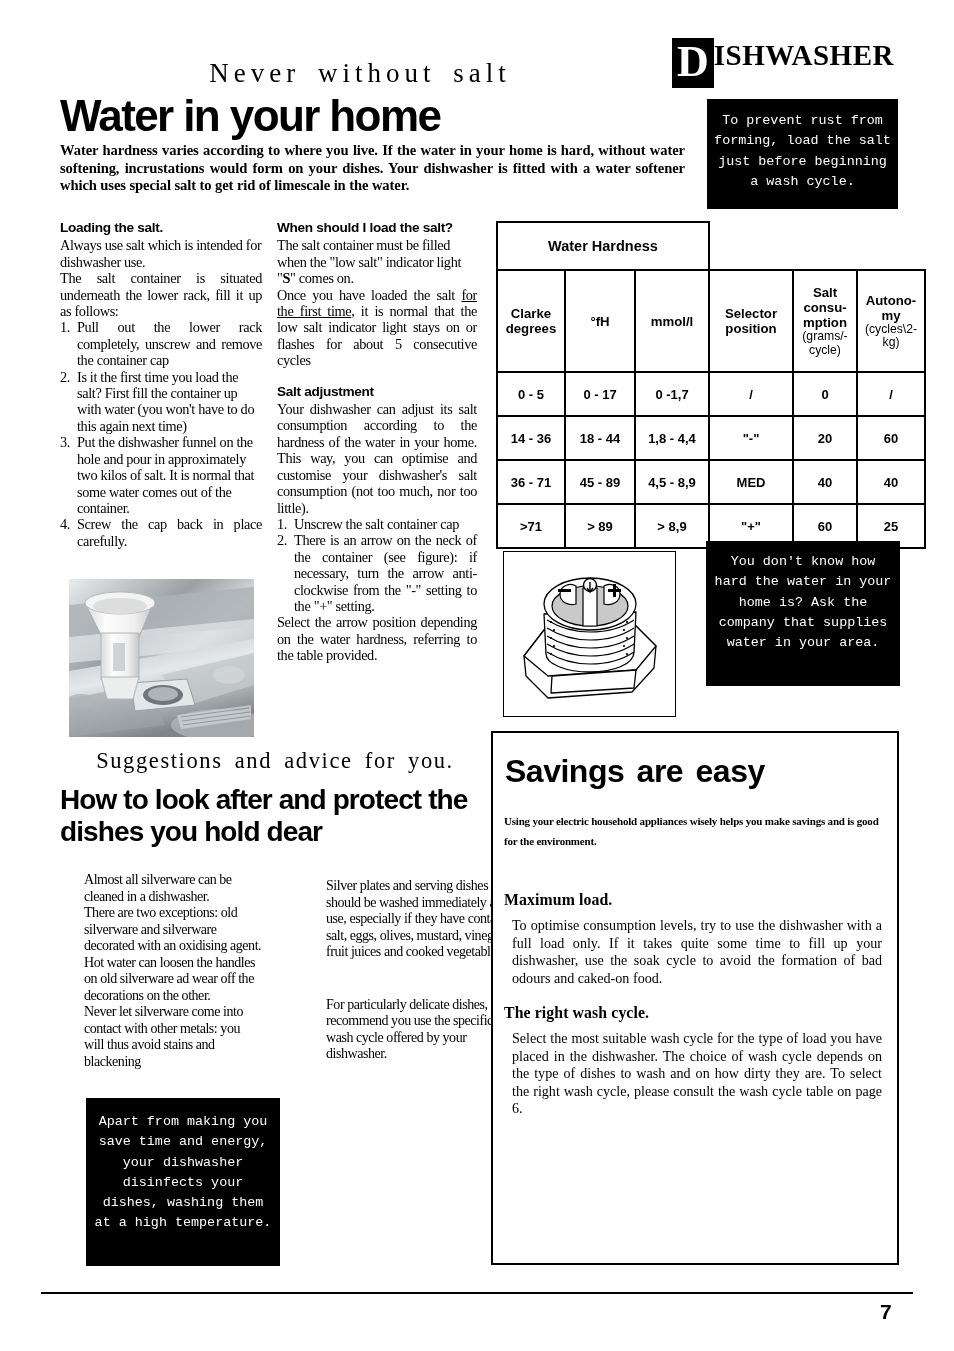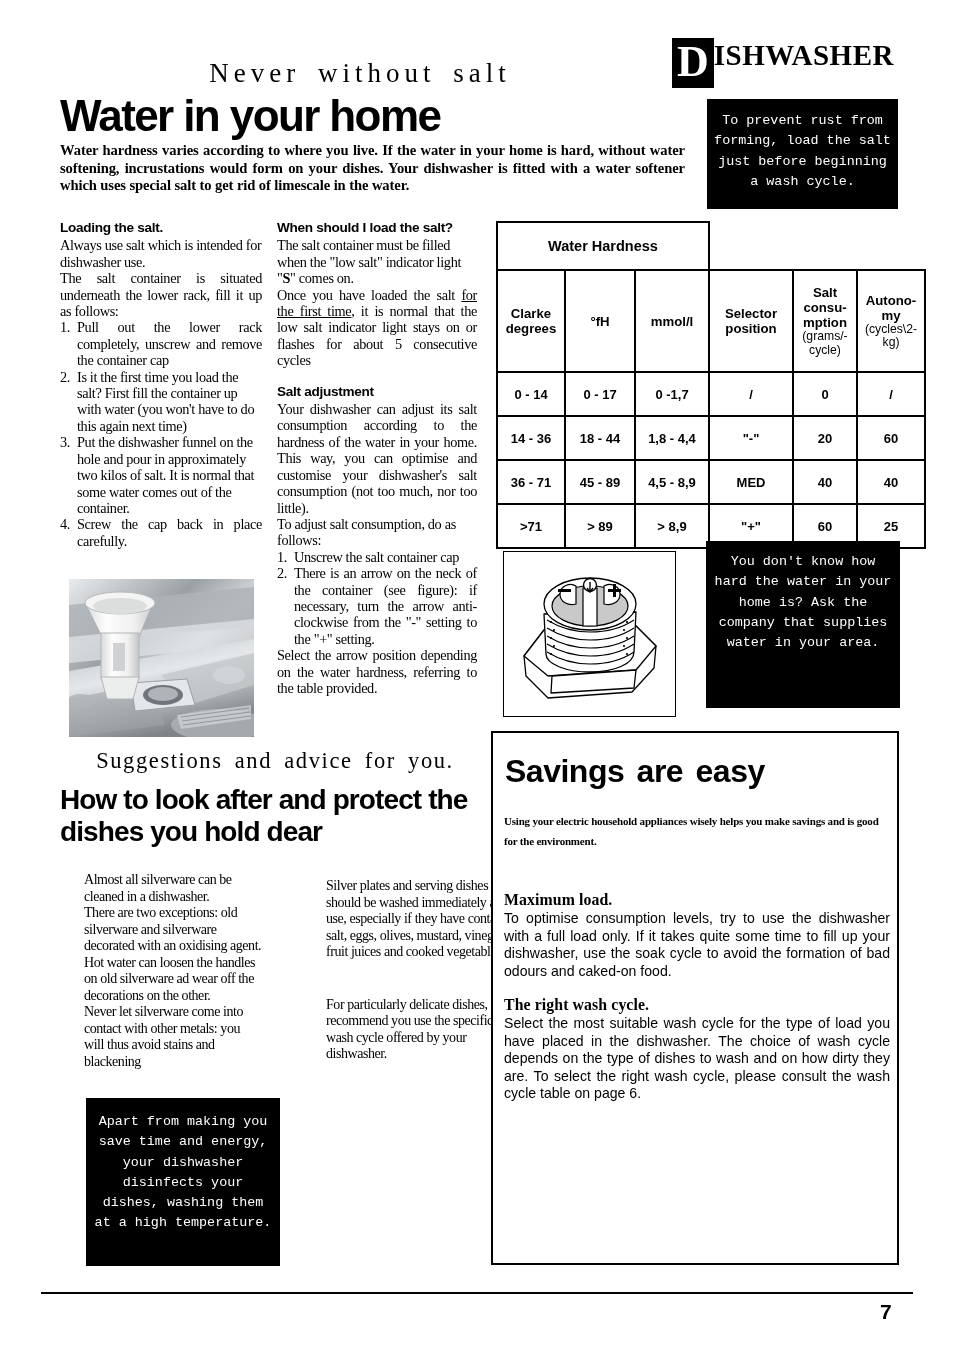--- a/index.html
+++ b/index.html
@@ -80,21 +80,21 @@
     font-family: "Liberation Mono", monospace;
     text-align: center;
     box-sizing: border-box;
   }
   #callout-prevent-rust {
     left: 707px; top: 99px; width: 191px; height: 110px;
     font-size: 13.4px; line-height: 20.3px;
     padding: 12px 6px 0 6px;
   }
   #callout-water-hardness-ask {
-    left: 706px; top: 541px; width: 194px; height: 167px;
+    left: 706px; top: 541px; width: 194px; height: 145px;
     font-size: 13.4px; line-height: 20.3px;
     padding: 11px 6px 0 6px;
     font-family: Liberation Mono, monospace;
   }
   #callout-disinfects {
     left: 67px; top: 1098px; width: 194px; height: 168px;
     font-size: 13.4px; line-height: 20.3px;
     padding: 14px 8px 0 8px;
     margin-left: 19px;
   }
@@ -237,28 +237,28 @@
   .savings-section { position: absolute; left: 11px; width: 386px; }
   .savings-h {
     font-family: "Liberation Serif", serif;
     font-weight: bold;
     font-size: 15.8px;
     line-height: 19px;
     letter-spacing: 0.1px;
     margin: 0 0 1px 0;
   }
   .savings-p {
-    font-family: Liberation Sans, sans-serif;
+    font-family: Liberation Serif, serif;
     font-size: 14.1px;
     line-height: 17.6px;
     text-align: justify;
-    margin: 0;
+    margin: 8px;
   }
   #savings-max-load { top: 157px; }
-  #savings-right-cycle { top: 262px; }
+  #savings-right-cycle { top: 270px; }
 
   
   #footer-rule {
     left: 41px; top: 1292px; width: 872px; height: 0;
     border-top: 2px solid #000;
   }
   #page-number {
     left: 880px; top: 1300px;
     font-family: "Liberation Sans", sans-serif;
     font-weight: bold;
@@ -359,21 +359,20 @@
     </svg>
   </div>
 
   <div class="abs body-serif" id="col-when-load">
     <div class="colhead">When should I load the salt?</div>
     <p><span>The salt container must be filled when the "low salt" indicator light "</span><b>S</b><span>" comes on.</span></p>
     <p class="just"><span>Once you have loaded the salt </span><u>for the first time</u><span>, it is normal that the low salt indicator light stays on or flashes for about 5 consecutive cycles</span></p>
 
     <div class="colhead" style="margin-top:15px;">Salt adjustment</div>
     <p class="just">Your dishwasher can adjust its salt consumption according to the hardness of the water in your home. This way, you can optimise and customise your dishwasher's salt consumption (not too much, nor too little).</p>
-    <p>To adjust salt consumption, do as follows:</p>
     <ul class="numlist">
       <li>
           <span class="num">1.</span>
           <span style="display:block;">Unscrew the salt container cap</span>
         </li>
       <li>
           <span class="num">2.</span>
           <span class="just" style="display:block;text-align:justify;">There is an arrow on the neck of the container (see figure): if necessary, turn the arrow anti-clockwise from the "-" setting to the "+" setting.</span>
         </li>
     </ul>
@@ -394,21 +393,21 @@
       <th class="subhead c-salt">
         <span>Salt consu-mption</span>
         <span class="unitnote">(grams/-cycle)</span>
       </th>
       <th class="subhead c-auto">
         <span>Autono-my</span>
         <span class="unitnote">(cycles\2-kg)</span>
       </th>
     </tr>
     <tr class="datarow">
-      <td>0 - 14</td>
+      <td>0 - 5</td>
       <td>0 - 17</td>
       <td>0 -1,7</td>
       <td>/</td>
       <td>0</td>
       <td>/</td>
     </tr>
     <tr class="datarow">
       <td>14 - 36</td>
       <td>18 - 44</td>
       <td>1,8 - 4,4</td>

